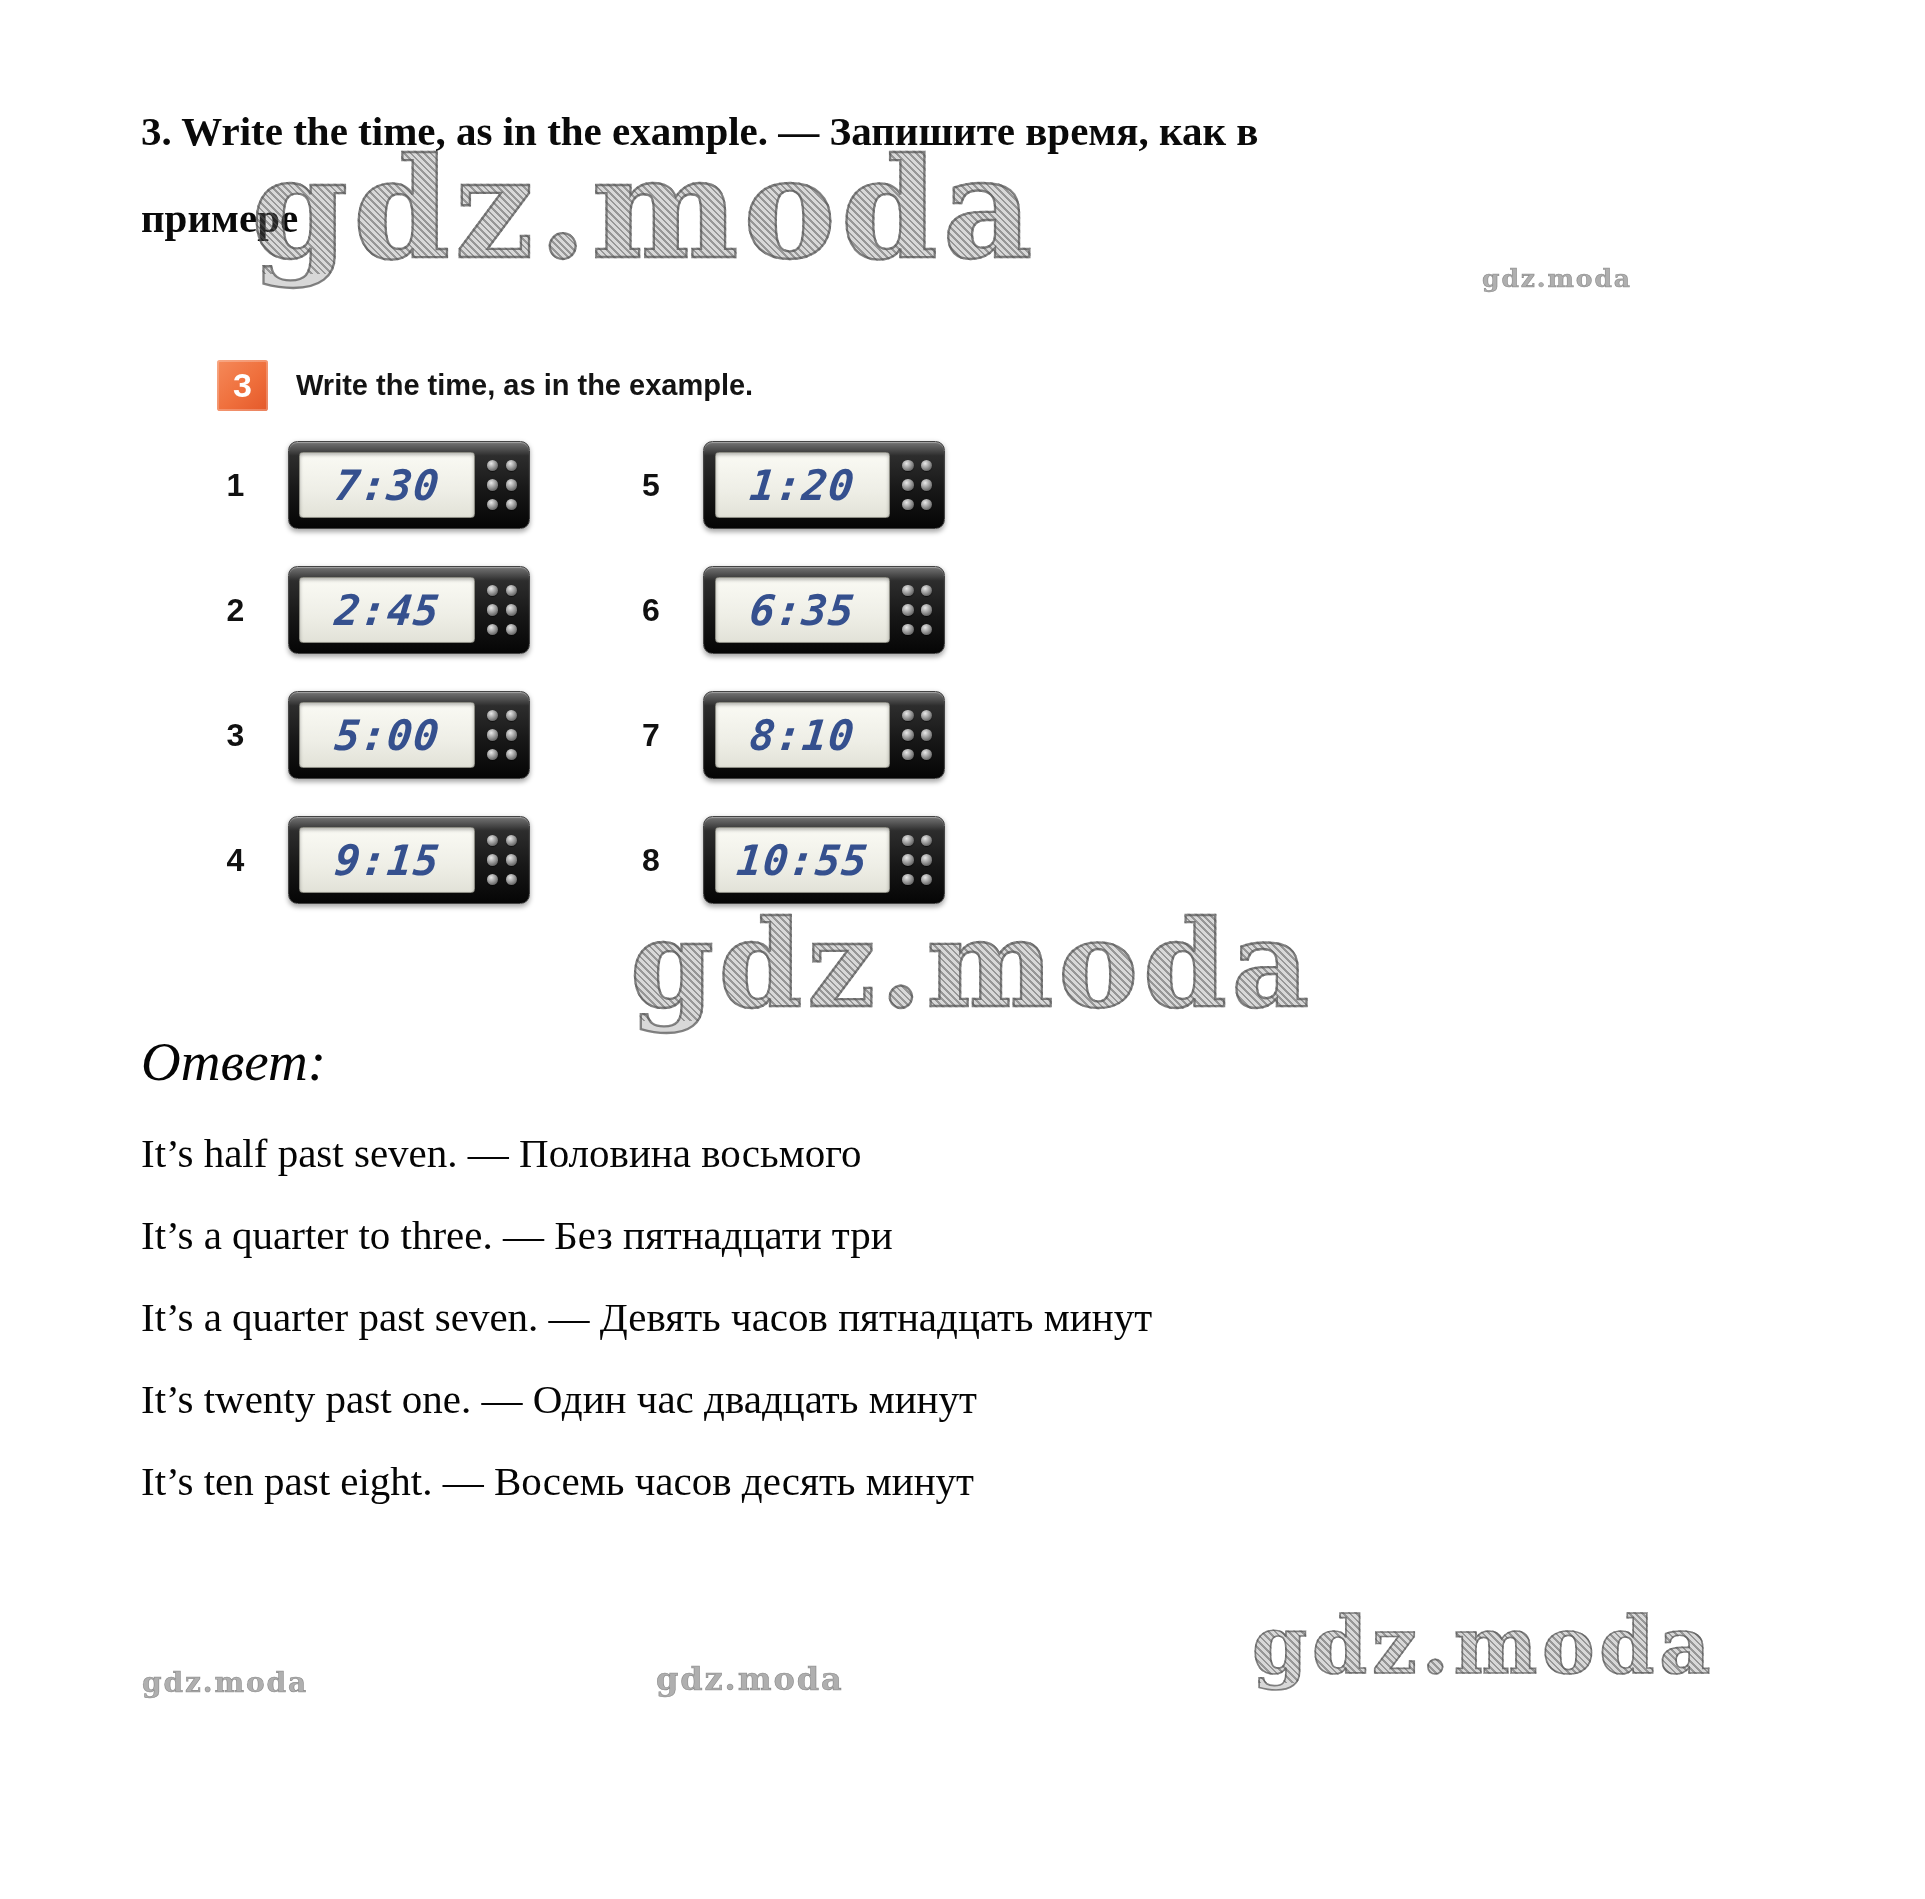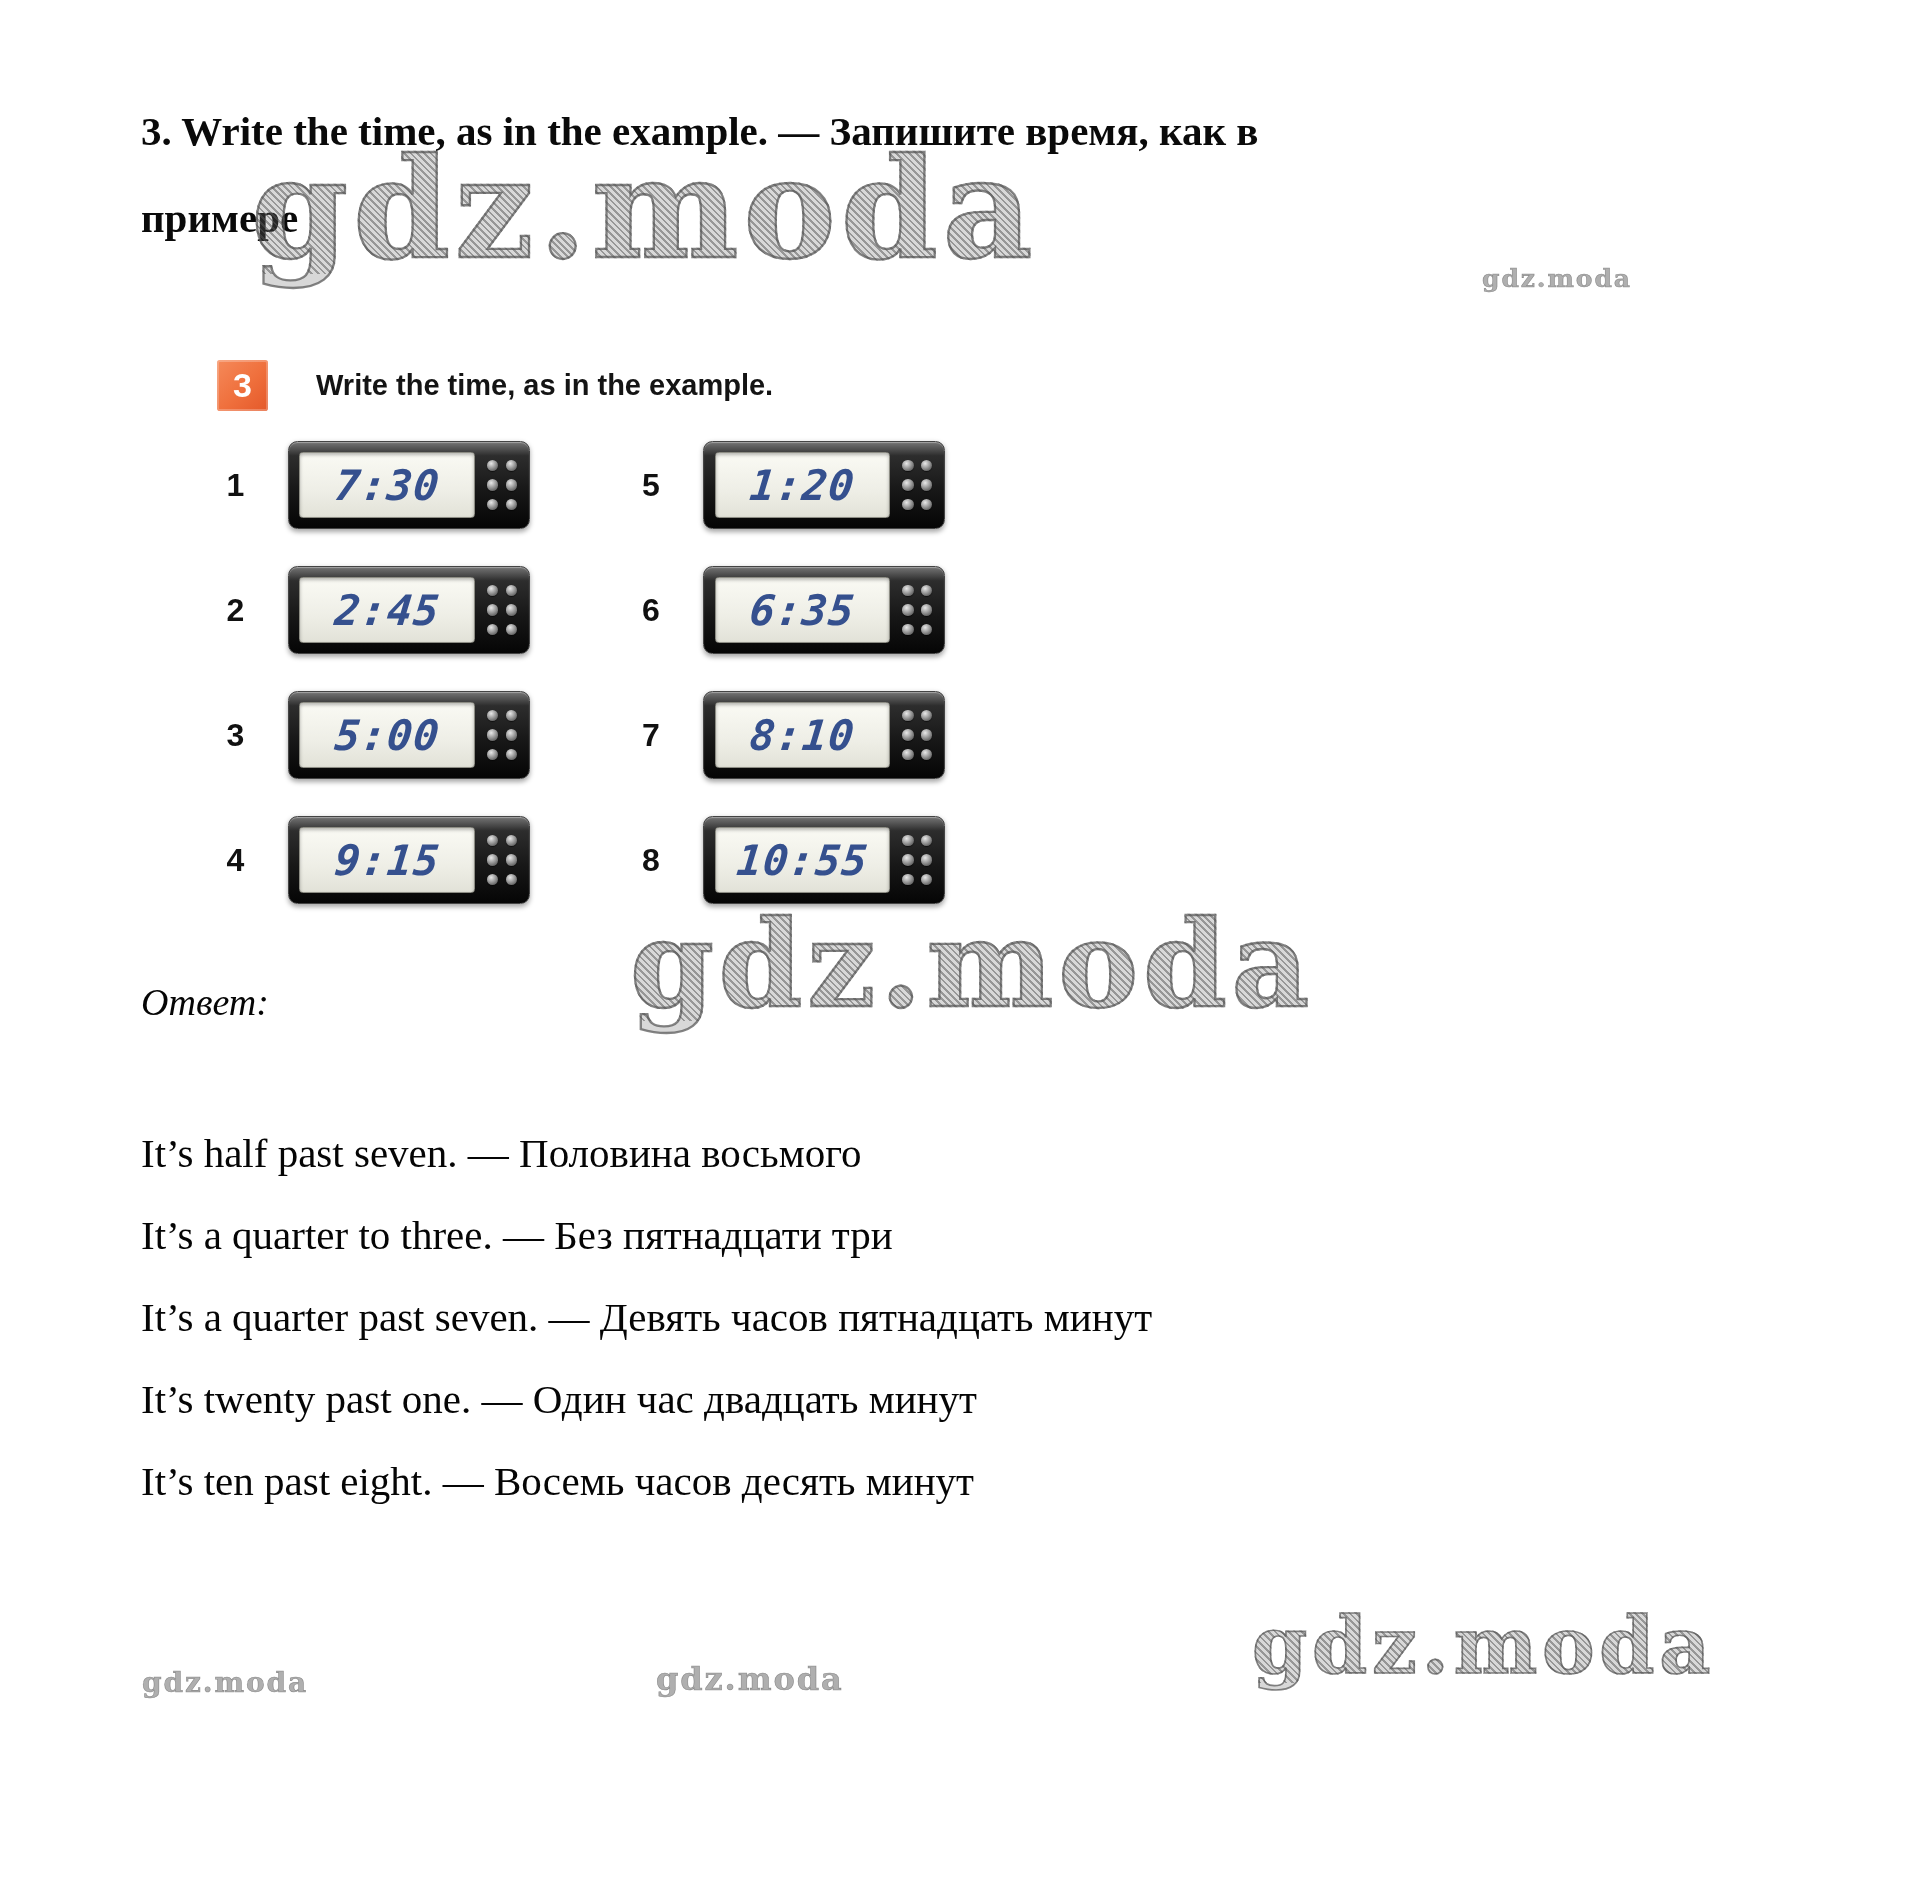--- a/index.html
+++ b/index.html
@@ -73,21 +73,20 @@
     font-size: 34px;
     display: flex; align-items: center; justify-content: center;
     border-radius: 2.8px;
     box-shadow: inset 0 0 0 1.9px rgba(255,255,255,0.25);
   }
   .ex-instruction {
     font-family: "Liberation Sans", sans-serif;
     font-weight: bold;
     font-size: 29px;
     color: #141414;
-    margin-left: 20px;
   }
   .clock-grid {
     margin-top: 28px;
     margin-left: 9.4px;
     display: grid;
     grid-template-rows: repeat(4, 90px);
     grid-auto-flow: column;
     row-gap: 35px;
     column-gap: 112px;
   }
@@ -142,24 +141,24 @@
     width: 11.2px; height: 11.2px;
     border-radius: 50%;
     background: radial-gradient(circle at 38% 32%, #e8e8e8 0%, #9a9a9a 45%, #3a3a3a 100%);
     box-shadow: 0 0.9px 0.9px rgba(0,0,0,0.6);
   }
 
   
   .answer-label {
     position: absolute;
     left: 141px;
-    top: 980px;
+    top: 1030px;
     font-family: "Liberation Serif", serif;
     font-style: italic;
-    font-size: 38px;
+    font-size: 55px;
     color: #050505;
   }
   .answers {
     position: absolute;
     left: 141px;
     top: 1112px;
     width: 1686px;
     font-family: "Liberation Serif", serif;
     font-size: 41px;
     line-height: 82px;

